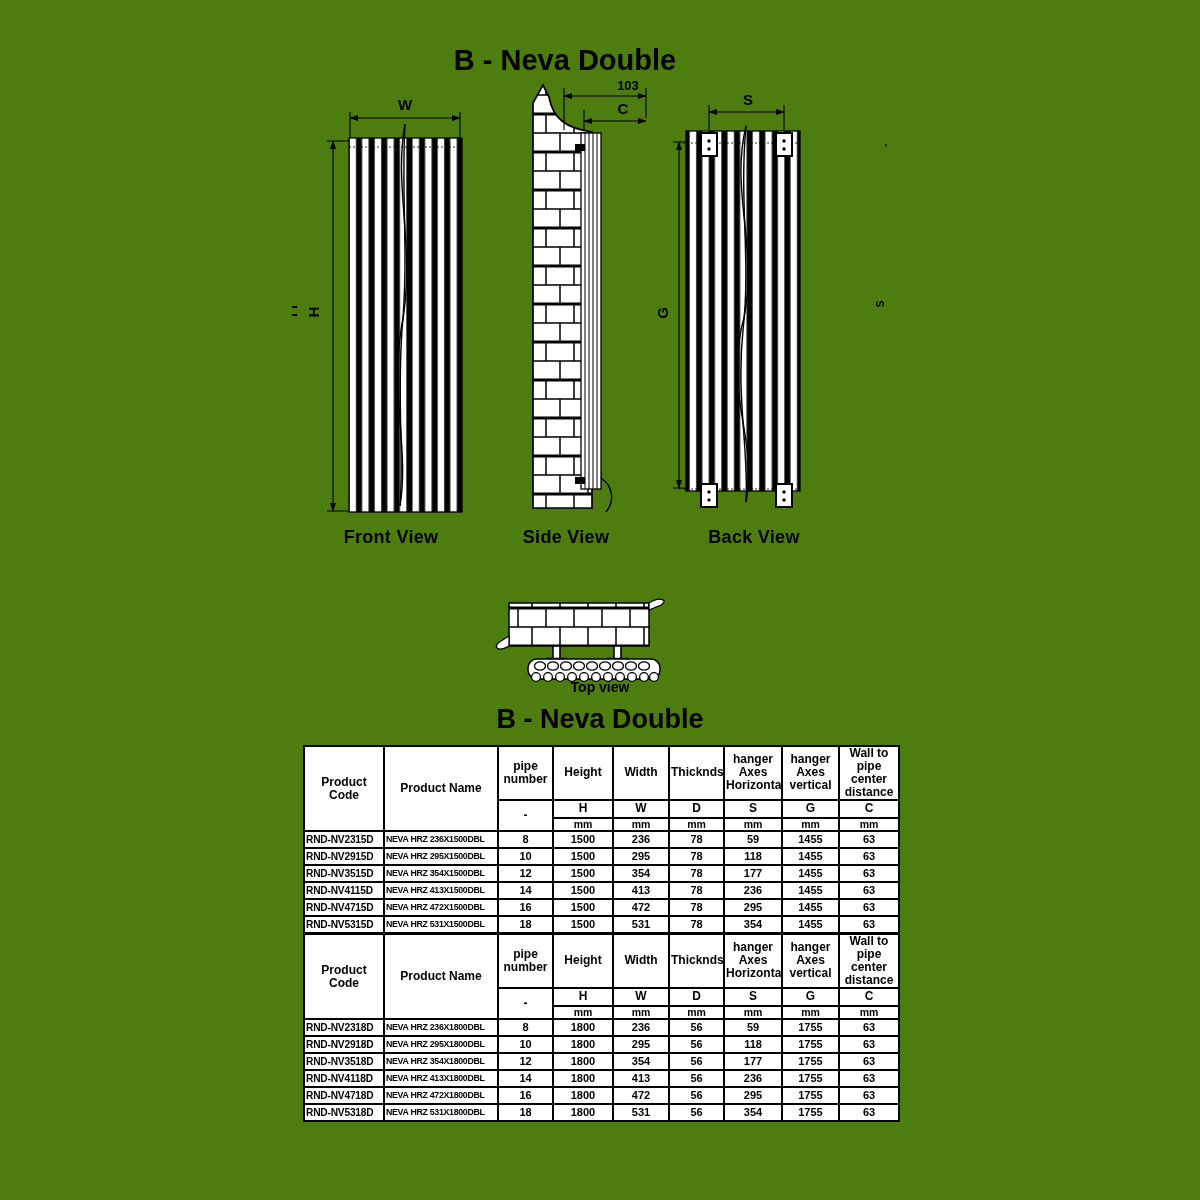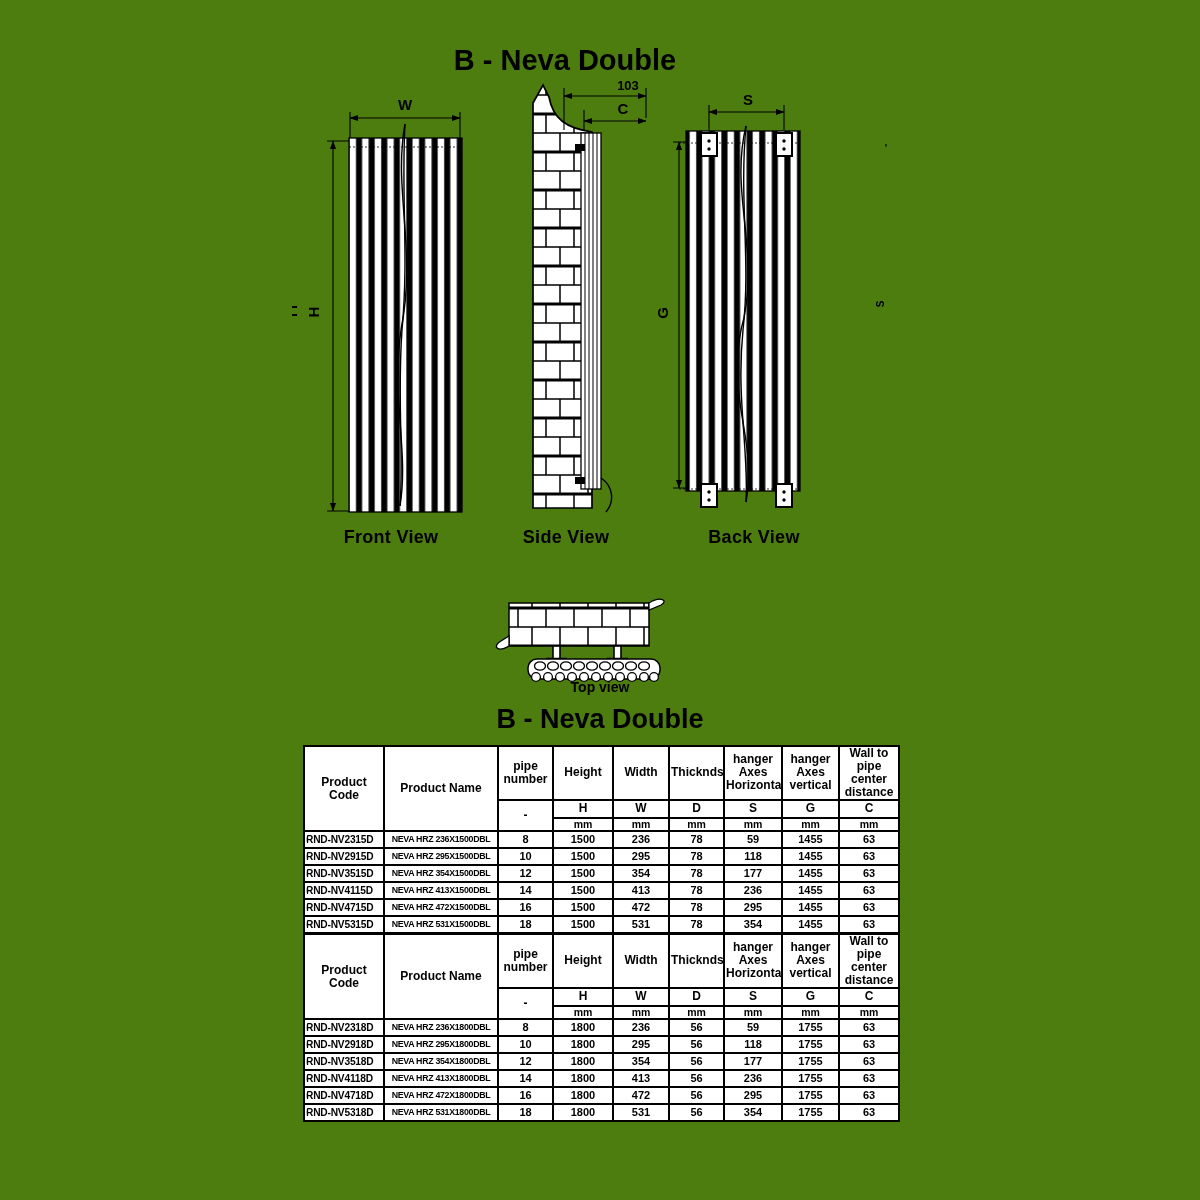--- a/index.html
+++ b/index.html
@@ -23,22 +23,22 @@
   table.spec{position:absolute;left:303px;width:595px;border-collapse:collapse;
              table-layout:fixed;background:#fff;}
   #table-0{top:745px;} #table-1{top:933px;}
   .spec th,.spec td{border:2px solid #000;padding:0 1px;font-weight:bold;
              vertical-align:middle;overflow:hidden;}
   .spec th{font-size:12px;line-height:1.08;text-align:center;}
   .spec tr.hdr{height:47px;} .spec tr.sym{height:18px;} .spec tr.unit{height:13px;margin-left:40px;}
   .spec tr.sym th{font-size:12px;} .spec tr.unit th{font-size:10.5px;}
   .spec tbody tr{height:17px;}
   .spec td{font-size:11px;text-align:center;line-height:1;}
-  .spec td.code{font-size:10.2px;text-align:left;letter-spacing:-0.2px;border-radius:8px;}
-  .spec td.name{font-size:8.8px;text-align:center;letter-spacing:-0.3px;white-space:nowrap;}
+  .spec td.code{font-size:10.2px;text-align:left;letter-spacing:-0.2px;}
+  .spec td.name{font-size:8.8px;text-align:left;letter-spacing:-0.3px;white-space:nowrap;}
 </style>
 </head>
 <body>
 
 <div class="page">
 
   <h1 class="title-top">B - Neva Double</h1>
 
   <svg class="drawings" width="1200" height="700" viewBox="0 0 1200 700">
     <defs>

